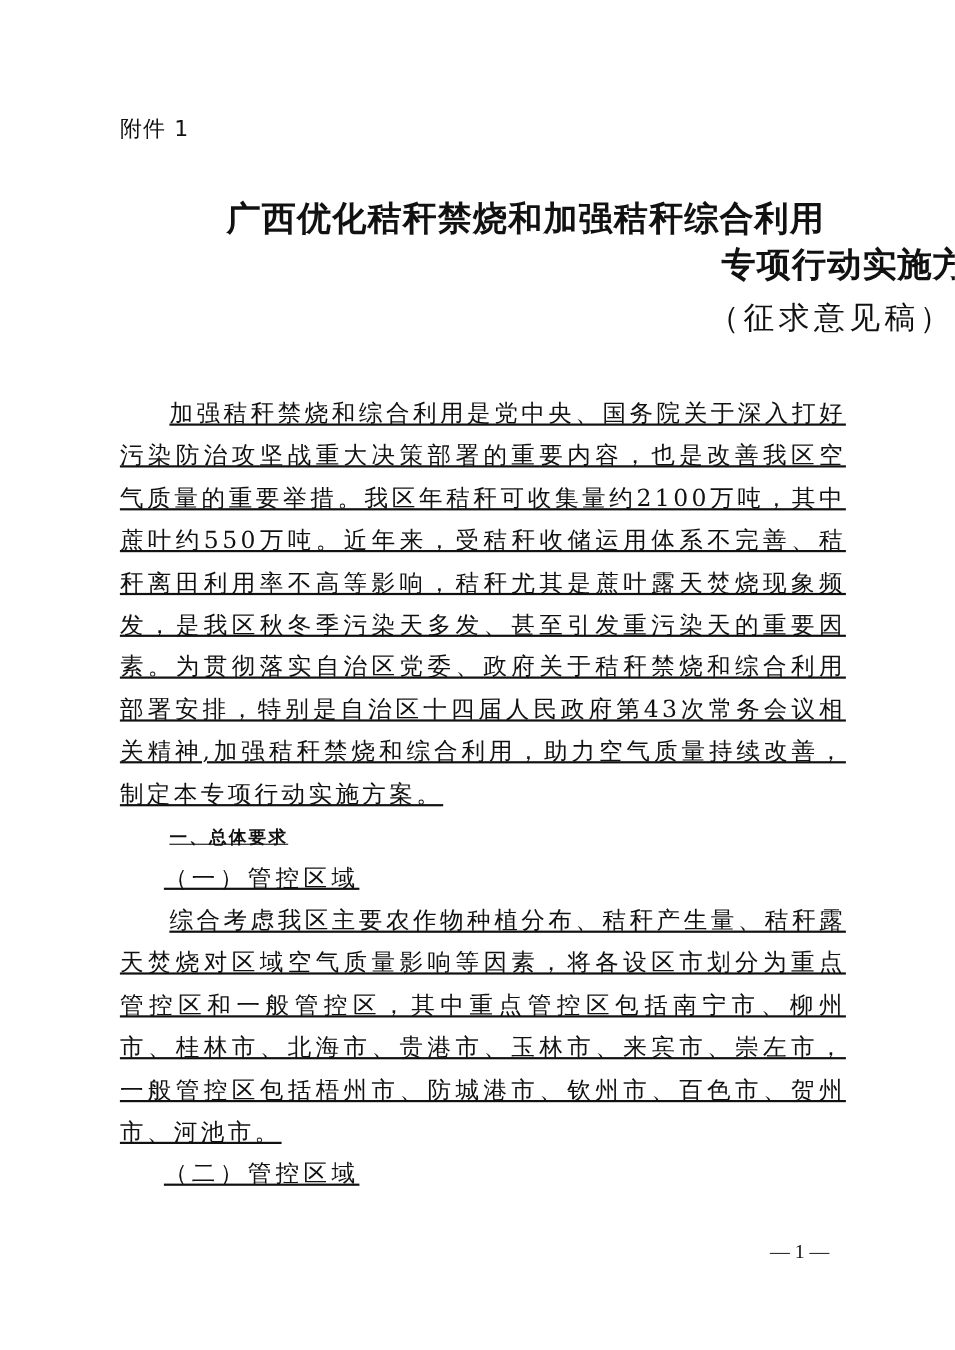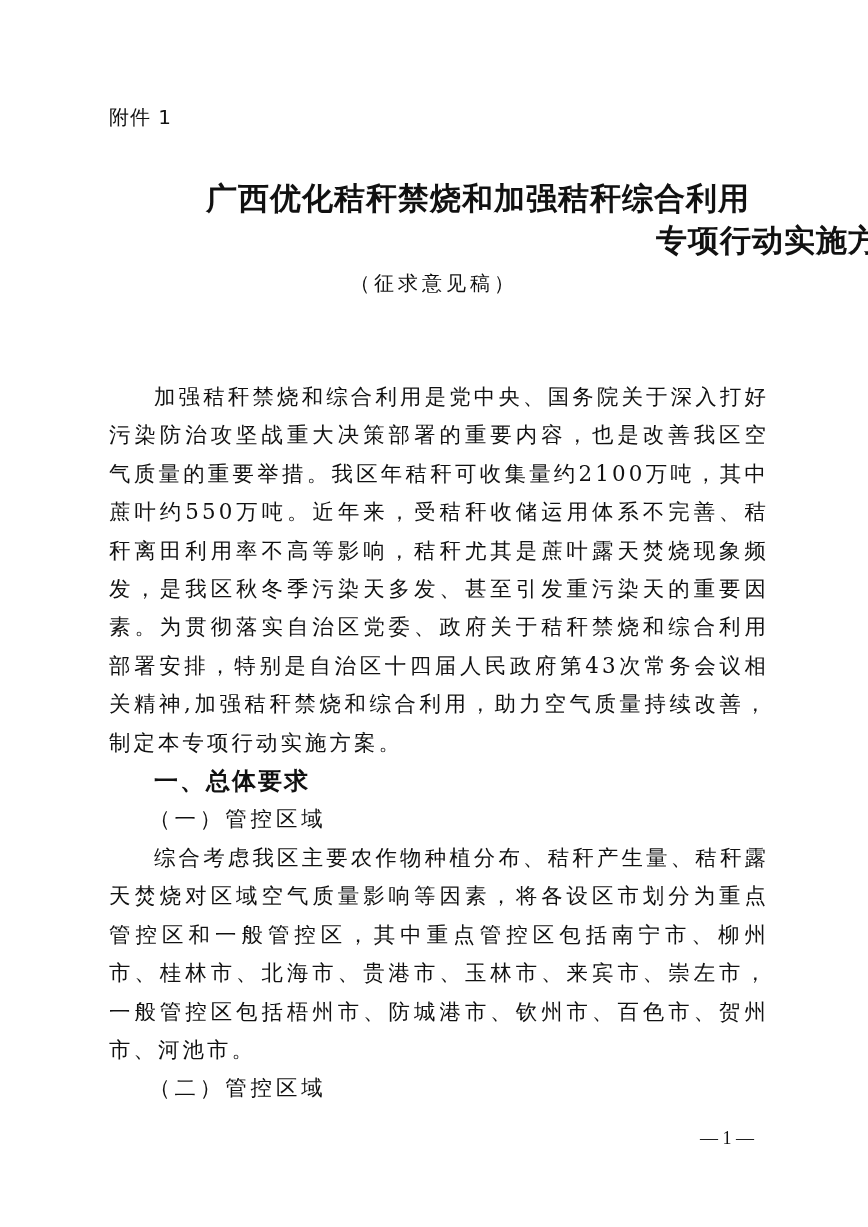--- a/index.html
+++ b/index.html
@@ -2,25 +2,25 @@
 <html><head>
 <meta charset="utf-8">
 <style>
   html, body { margin:0; padding:0; background:#ffffff; }
   body { width:868px; height:1227px; position:relative; overflow:hidden; color:#111; font-family:"DejaVu Serif", "Liberation Serif", serif; }
   .page { position:absolute; left:0; top:0; width:868px; height:1227px; background:#fff; }
   .attach { position:absolute; left:109px; top:104px; font-family:"DejaVu Sans", "Liberation Sans", sans-serif; font-size:20px; letter-spacing:1px; }
   .title { position:absolute; left:0; width:868px; text-align:center; font-family:"DejaVu Serif", "Liberation Serif", serif; font-weight:bold; font-size:31px; letter-spacing:1px;margin-left:44px; }
   .t1 { top:178px; }
   .t2 { top:220px;text-align:right; }
-  .subtitle { position:absolute; left:0; width:868px; top:270px; text-align:center; font-size:20px; letter-spacing:4px; }
-  .body { position:absolute; left:109px; top:378px; width:660px; font-size:21.4px; line-height:38.4px; letter-spacing:3.1px; text-align:justify; }
+  .subtitle { position:absolute; left:0; width:868px; top:270px; text-align:right; font-size:28px; letter-spacing:4px; }
+  .body { position:absolute; left:109px; top:358px; width:660px; font-size:21.4px; line-height:38.4px; letter-spacing:3.1px; text-align:justify;text-decoration:underline; }
   .body p { margin:0; }
   .indent { text-indent:45px; }
-  .h1 { font-family:"DejaVu Sans", "Liberation Sans", sans-serif; font-weight:bold; font-size:24px; padding-left:45px; letter-spacing:2px; }
+  .h1 { font-family:"DejaVu Sans", "Liberation Sans", sans-serif; font-weight:bold; font-size:16px; padding-left:45px; letter-spacing:2px; }
   .h2 { padding-left:40px; letter-spacing:4px; }
   .pageno { position:absolute; left:700px; top:1128px; font-size:18px; font-family:"Liberation Serif", serif; }
 </style>
 </head>
 <body>
 
 <div class="page">
   <div class="attach">附件 1</div>
   <div class="title t1">广西优化秸秆禁烧和加强秸秆综合利用</div>
   <div class="title t2">专项行动实施方案</div>

